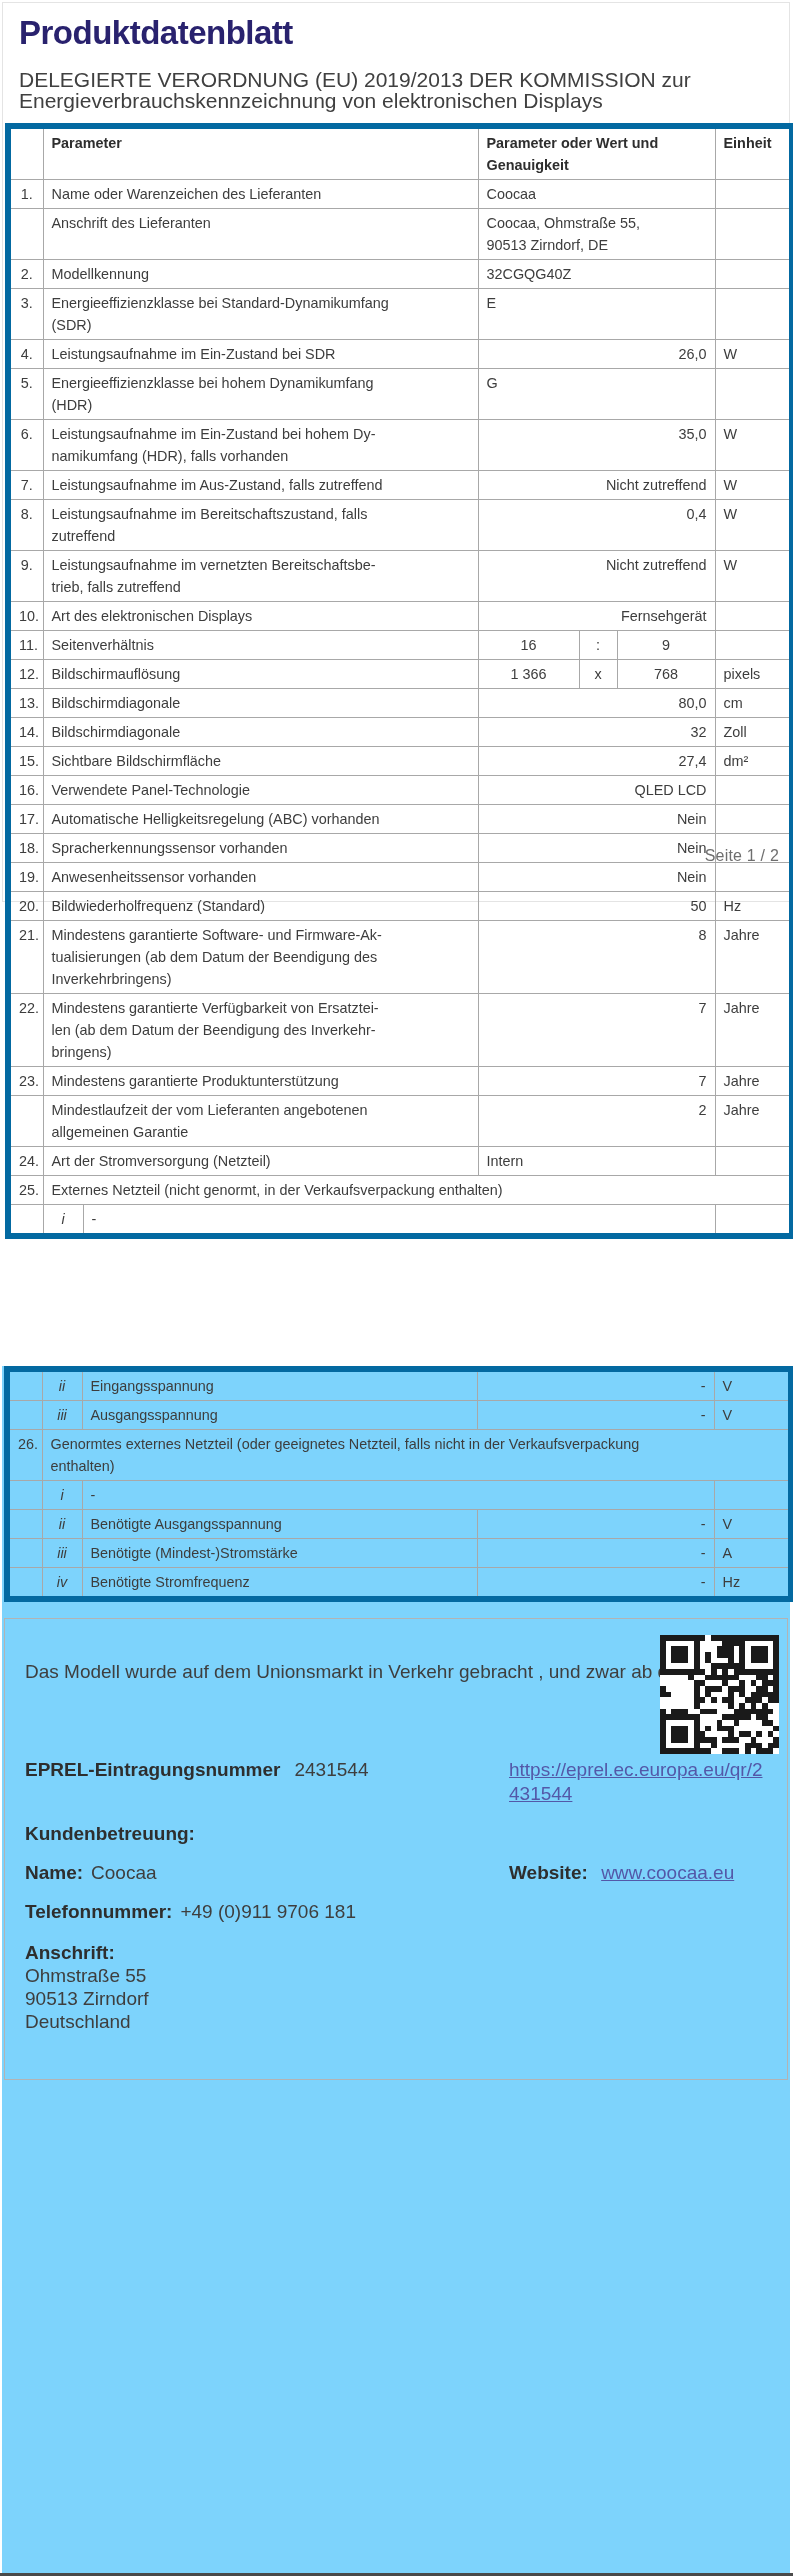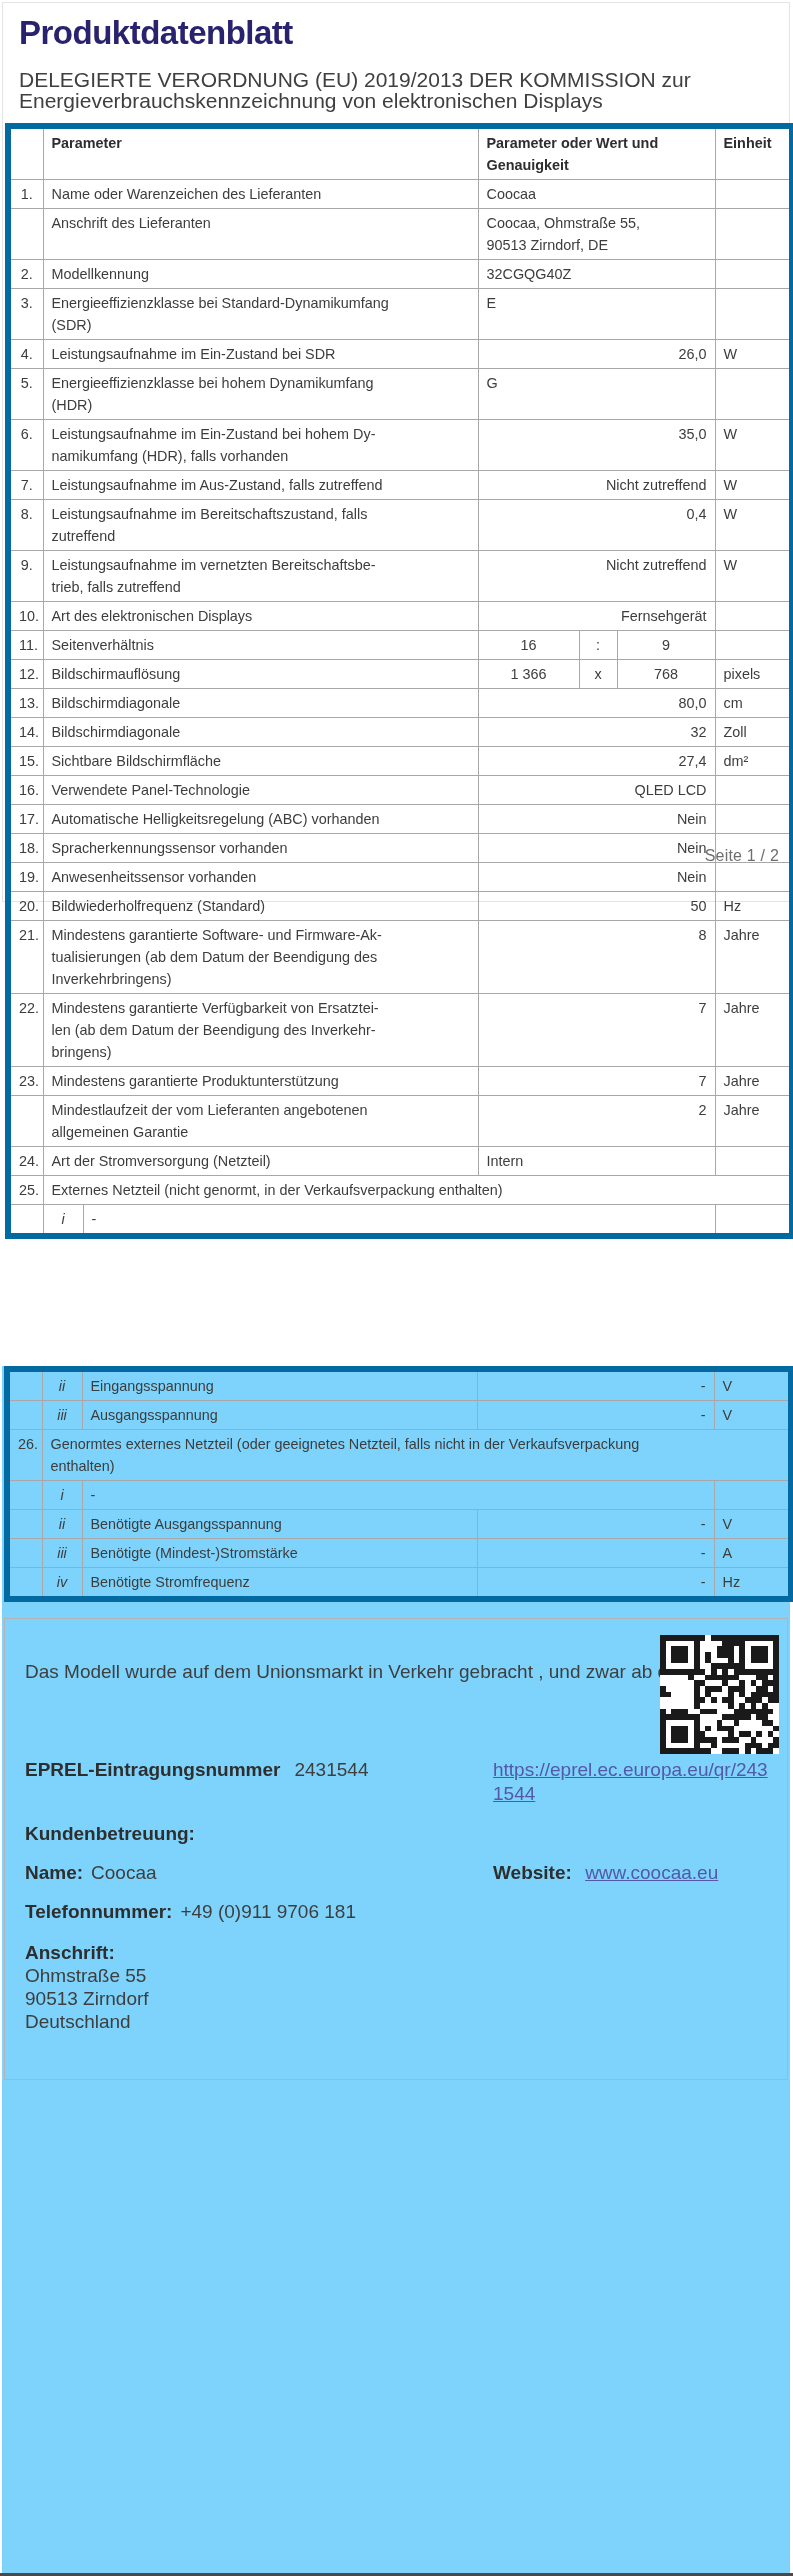--- a/index.html
+++ b/index.html
@@ -47,21 +47,21 @@
     background:#7dd3fc;box-sizing:border-box;
   }
   #page2 table.param{margin-top:0;}
   #infobox{
     position:relative;margin:16px 0 0 2px;width:784px;min-height:462px;
     border:1px solid #b3b3b3;box-sizing:border-box;
     padding:16px 14px 14px 14px;font-size:19px;color:#3e3e3e;
   }
   .statement{margin-top:26px;padding-left:6px;white-space:nowrap;overflow:hidden;line-height:22px;}
   #qr{position:absolute;top:16px;right:8px;width:119px;height:119px;background:#fff;shape-rendering:crispEdges;}
-  .ib-row{display:grid;grid-template-columns:464px 1fr;column-gap:4px;margin-top:16px;line-height:23px;padding-left:6px;}
+  .ib-row{display:grid;grid-template-columns:464px 1fr;column-gap:20px;margin-top:16px;line-height:23px;padding-left:6px;}
   .row-eprel{margin-top:75px;}
   .b{font-weight:700;color:#2e2e2e;}
   .ml{margin-left:14px;}
   .ml8{margin-left:8px;}
   a.lnk{color:#5358a8;text-decoration:underline;cursor:pointer;}
   .brk{display:inline-block;max-width:293px;word-break:break-all;line-height:24px;}
   .addr{margin-top:18px;padding-left:6px;line-height:23px;}
   #footer2{bottom:6px;}
   
   #bottom-edge{position:absolute;left:0;right:0;bottom:0;height:3px;background:#4a4a4a;}

